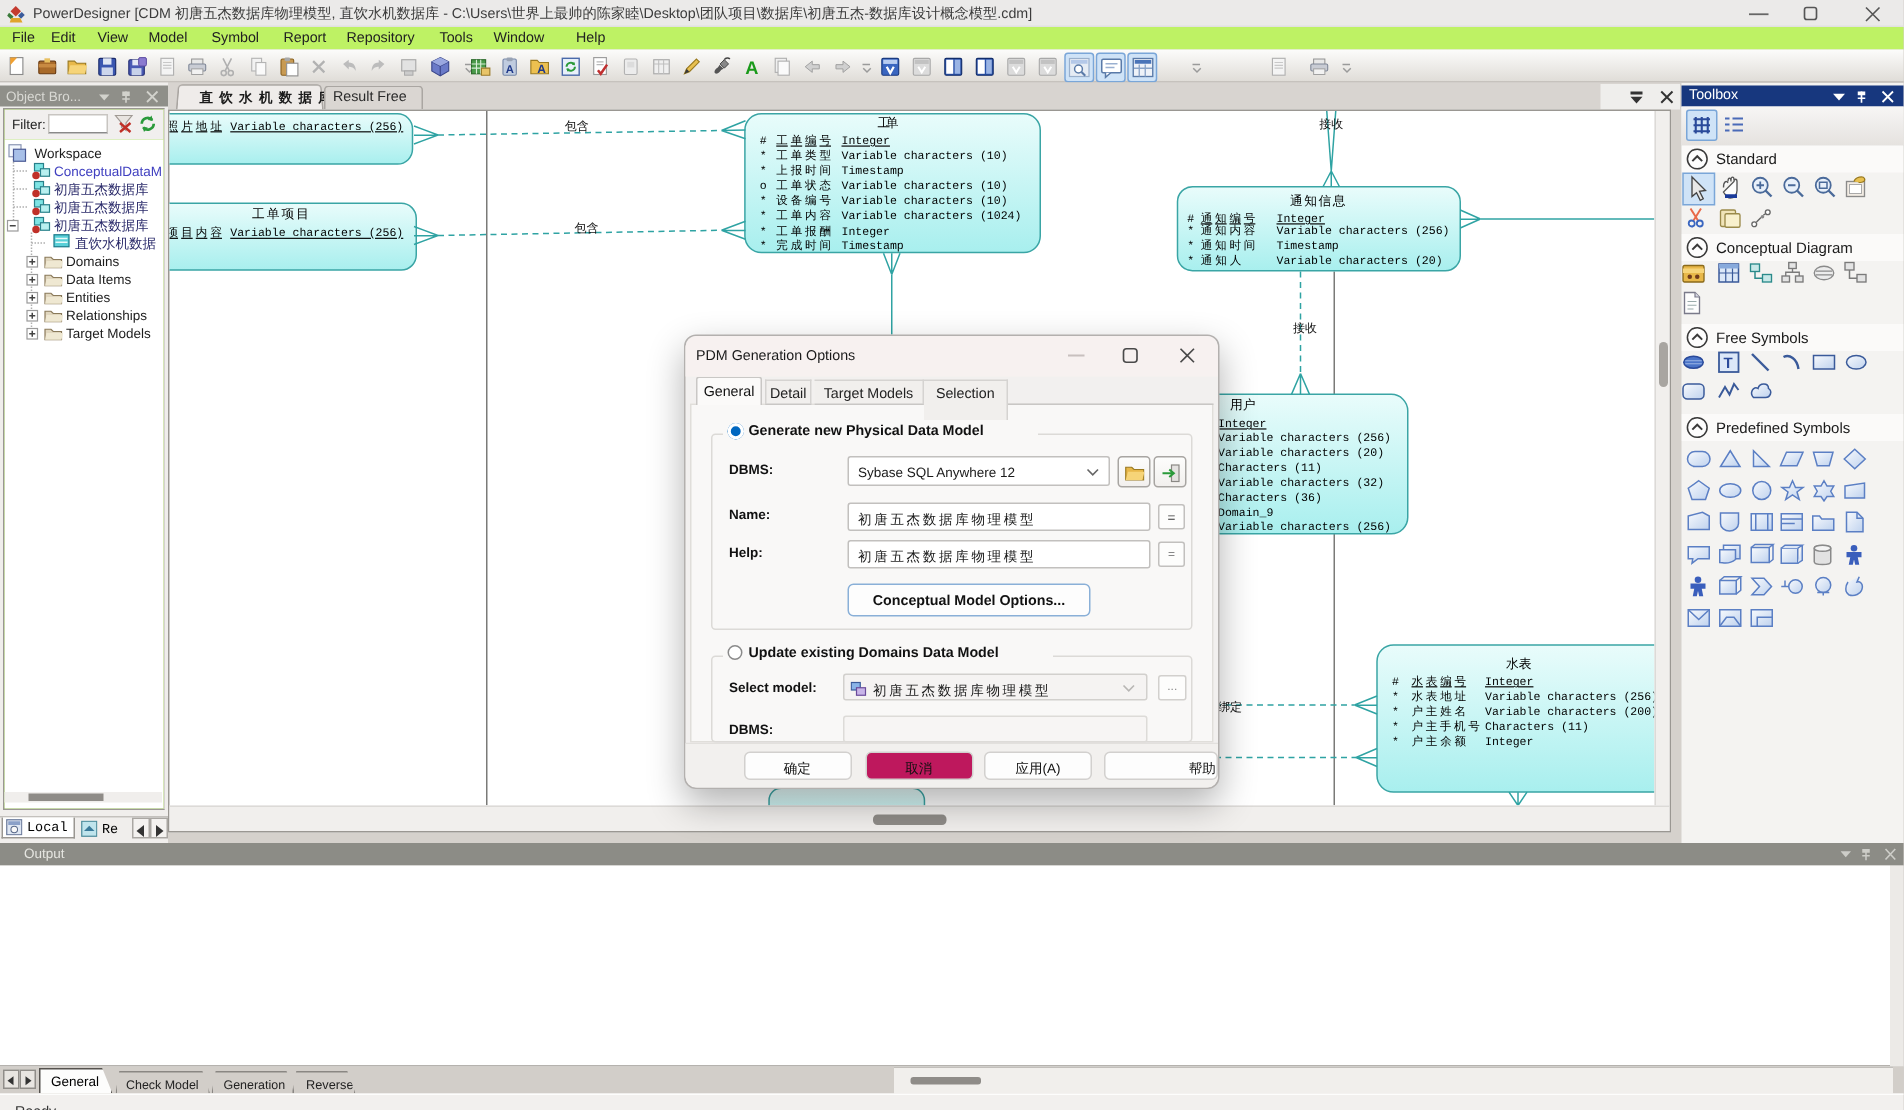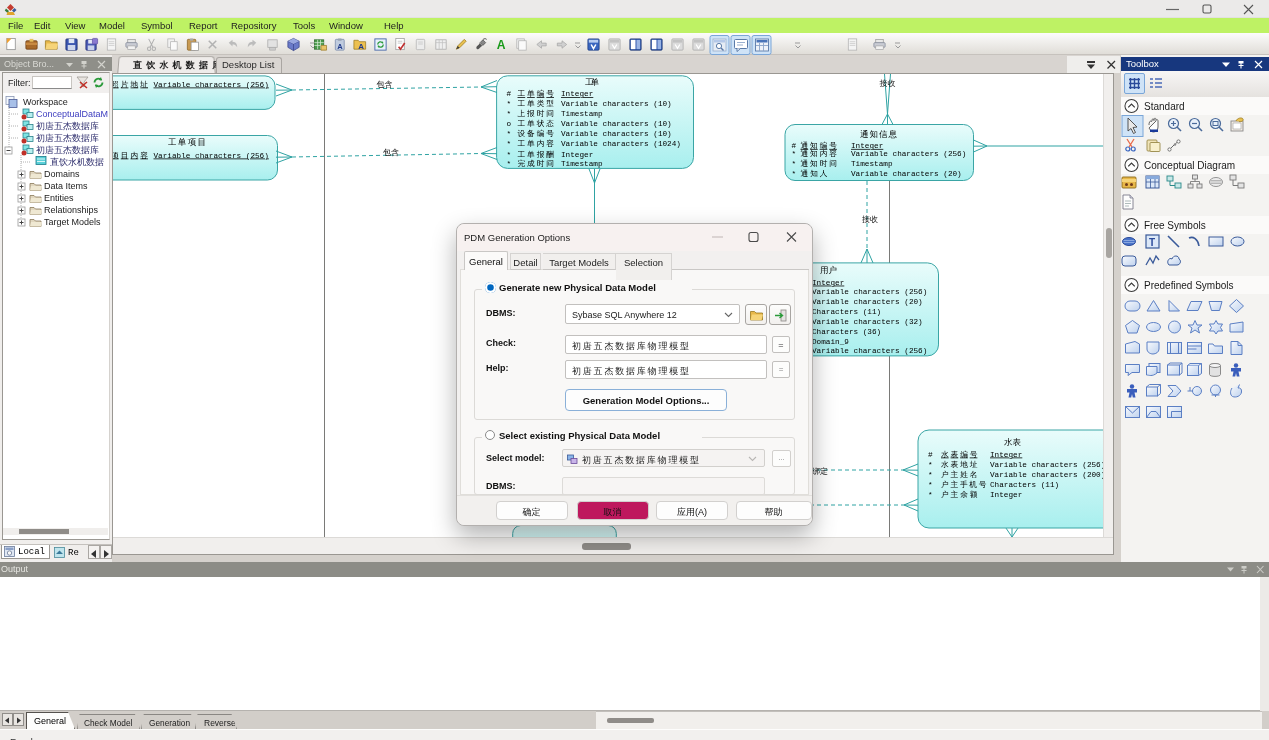--- a/index.html
+++ b/index.html
@@ -12,34 +12,35 @@
 #objb{position:absolute;left:0;top:55px;width:112px;height:507px;background:#f0eeec}
 .phead{position:absolute;left:0;top:2px;width:112px;height:14px;background:#8f8f89;color:#d9d9d4;font-size:9px;line-height:14px;padding-left:4px}
 #objcontent{position:absolute;left:2px;top:17px;width:108px;height:468px;background:#84cc16;border:1px solid #9a9792;border-right-color:#d5d2ce}
 #filterrow{position:absolute;left:0;top:0;width:106px;height:20px;background:#f1efee;font-size:9px;color:#222}
 #tree{position:absolute;left:0;top:20px;width:106px;height:446px;background:#fff;font-size:9px;color:#1c1c1c;overflow:hidden}
 .trow{position:absolute;left:0;width:140px;height:12px;line-height:12px;white-space:nowrap}
 #tabrow{position:absolute;left:112px;top:55px;width:1008px;height:18px;background:#d8d4d0}
 #canvaswrap{position:absolute;left:112px;top:73px;width:1002px;height:482px;background:#fff;border:1px solid #9a9792}
 #toolbox{position:absolute;left:1121px;top:55px;width:148px;height:507px;background:#f4f3f1}
 #output{position:absolute;left:0;top:562px;width:1269px;height:167px;background:#d2cec9}
-#outhead{position:absolute;left:0;top:0;width:1269px;height:15px;background:#8c8c86;color:#e6e6e1;font-size:9px;line-height:15px;padding-left:1px}
+#outhead{position:absolute;left:0;top:0;width:1269px;height:15px;background:#8c8c86;color:#e6e6e1;font-size:9px;line-height:15px;padding-left:16px}
 #outbody{position:absolute;left:0;top:15px;width:1260px;height:134px;background:#fff;border-bottom:1px solid #b5b2ae}
 #statusbar{position:absolute;left:0;top:729px;width:1269px;height:11px;background:#f2f0ee;border-top:1px solid #fdfdfc}
 #dialog{position:absolute;left:456px;top:223px;width:357px;height:303px;background:#f2f0ef;border:1px solid #b3b0ae;border-radius:8px;box-shadow:0 10px 24px rgba(0,0,0,.3)}
 svg{display:block}
 </style></head>
 <body>
 <div id="titlebar">
  <svg class="abs" style="left:4px;top:3px" width="13" height="13" viewBox="0 0 13 13">
   <path d="M6.5 1 L10 4.5 L6.5 8 L3 4.5 Z" fill="#c43b2f"></path>
   <path d="M2 5.5 L5 8 L3.5 10 L0.8 7.5 Z" fill="#3a7a3a"></path>
   <path d="M10.5 5 L12.5 7 L10 9.5 L8 7.5 Z" fill="#3a5a9a"></path>
   <path d="M3.5 9 L9.5 9 L11 12 L2.5 12 Z" fill="#e0a42c"></path>
  </svg>
+ <div class="ttl">PowerDesigner [CDM 初唐五杰数据库物理模型, 直饮水机数据库 - C:\Users\世界上最帅的陈家睦\Desktop\团队项目\数据库\初唐五杰-数据库设计概念模型.cdm]</div>
  <svg class="abs" style="left:1160px;top:0" width="100" height="18" viewBox="0 0 100 18">
   <path d="M6 9.5 H19" stroke="#666" stroke-width="1.2"></path>
   <rect x="43" y="5" width="8" height="8" fill="none" stroke="#555" stroke-width="1.1" rx="1.5"></rect>
   <path d="M84 5 L93 14 M93 5 L84 14" stroke="#555" stroke-width="1.1"></path>
  </svg>
 </div>
 <div id="menubar">
  <span style="left:8px">File</span>
     <span style="left:34px">Edit</span>
     <span style="left:65px">View</span>
@@ -379,21 +380,21 @@
         <svg width="10" height="12" style="display:block;margin:3px auto 0" viewBox="0 0 10 12">
           <path d="M3 1 L8 5 L3 9 Z" fill="#333"></path>
         </svg>
       </div>
  </div>
 </div>
 <div id="tabrow">
  <div class="abs" style="left:6px;top:1px;width:97px;height:17px;background:#efecea;border:1px solid #a9a5a1;border-bottom:none;border-radius:3px 3px 0 0;transform:perspective(20px) rotateX(2deg)"></div>
  <div class="abs" style="left:21px;top:4px;font-size:9px;font-weight:bold;color:#1a1a1a;letter-spacing:4.2px">直饮水机数据库</div>
  <div class="abs" style="left:104px;top:2px;width:66px;height:16px;background:#dad6d2;border:1px solid #aaa6a2;border-bottom:none;border-radius:3px 3px 0 0"></div>
- <div class="abs" style="left:110px;top:4px;font-size:9.5px;color:#2a2a2a">Desktop List</div>
+ <div class="abs" style="left:110px;top:4px;font-size:9.5px;color:#2a2a2a">Result Free</div>
  <div class="abs" style="left:955px;top:1px;width:53px;height:17px;background:#efeeec"></div>
  <svg class="abs" style="left:974px;top:5px" width="32" height="10" viewBox="0 0 32 10">
   <rect x="1" y="1" width="8" height="2" fill="#333"></rect>
   <path d="M1 4.5 L9 4.5 L5 9 Z" fill="#333"></path>
   <path d="M21.5 1 L29 8.5 M29 1 L21.5 8.5" stroke="#333" stroke-width="1.3"></path>
  </svg>
 </div>
 <div id="canvaswrap">
 <svg class="abs" style="left:0;top:0" width="990" height="463" viewBox="113 74 990 463">
  <defs>
@@ -900,47 +901,47 @@
         <path d="M0.5 1.5 L4.5 1.5 L6 3 L12.5 3 L12.5 10 L0.5 10 Z" fill="#e8b84a" stroke="#9a7a20" stroke-width=".8"></path>
         <path d="M2 4.5 L13 4.5 L11.5 10 L0.5 10 Z" fill="#f6d478"></path>
       </svg>
  </div>
  <div class="abs" style="left:312px;top:80px;width:22px;height:21px;background:linear-gradient(#fdfdfc,#f2f0ee);border:1px solid #a8a5a2;border-radius:3px">
   <svg class="abs" style="left:4px;top:4px" width="13" height="13" viewBox="0 0 13 13">
         <rect x="7" y="1" width="5" height="11" fill="#e4e2e0" stroke="#8a8884" stroke-width=".8"></rect>
         <path d="M1 6.5 h7 M5.5 4 L8.5 6.5 L5.5 9" fill="none" stroke="#2a9a3a" stroke-width="1.4"></path>
       </svg>
  </div>
- <div class="abs" style="left:29px;top:114px;font-size:9px;font-weight:bold;color:#111">Check:</div>
+ <div class="abs" style="left:29px;top:114px;font-size:9px;font-weight:bold;color:#111">Name:</div>
  <div class="abs" style="left:108px;top:111px;width:202px;height:19px;background:#fff;border:1px solid #c2c0be;border-radius:2px">
   <span class="abs" style="left:6px;top:4px;font-size:9px;color:#1a1a1a;letter-spacing:1.8px">初唐五杰数据库物理模型</span>
  </div>
  <div class="abs" style="left:315px;top:112px;width:18px;height:17px;background:#fdfdfc;border:1px solid #c2c0be;border-radius:2px;font-size:9px;text-align:center;line-height:16px;color:#333">=</div>
  <div class="abs" style="left:29px;top:139px;font-size:9px;font-weight:bold;color:#111">Help:</div>
  <div class="abs" style="left:108px;top:136px;width:202px;height:19px;background:#fff;border:1px solid #c2c0be;border-radius:2px">
   <span class="abs" style="left:6px;top:4px;font-size:9px;color:#1a1a1a;letter-spacing:1.8px">初唐五杰数据库物理模型</span>
  </div>
  <div class="abs" style="left:315px;top:137px;width:18px;height:17px;background:#fdfdfc;border:1px solid #c2c0be;border-radius:2px;font-size:8px;text-align:center;line-height:16px;color:#888">=</div>
- <div class="abs" style="left:108px;top:165px;width:162px;height:22px;background:#fdfdfd;border:1px solid #8ab0d8;border-radius:4px;font-size:9.5px;font-weight:bold;color:#111;text-align:center;padding-top:5px">Generation Model Options...</div>
+ <div class="abs" style="left:108px;top:165px;width:162px;height:22px;background:#fdfdfd;border:1px solid #8ab0d8;border-radius:4px;font-size:9.5px;font-weight:bold;color:#111;text-align:center;padding-top:5px">Conceptual Model Options...</div>
  <div class="abs" style="left:17px;top:213px;width:321px;height:58px;border:1px solid #dcdad7;border-radius:3px"></div>
  <div class="abs" style="left:25px;top:204px;width:220px;height:14px;background:#f9f8f7"></div>
  <div class="abs" style="left:28px;top:206px;width:10px;height:10px;border-radius:50%;background:#fff;border:1px solid #8a8a8a"></div>
- <div class="abs" style="left:42px;top:206px;font-size:9.5px;font-weight:bold;color:#111">Select existing Physical Data Model</div>
+ <div class="abs" style="left:42px;top:206px;font-size:9.5px;font-weight:bold;color:#111">Update existing Domains Data Model</div>
  <div class="abs" style="left:29px;top:229px;font-size:9px;font-weight:bold;color:#111">Select model:</div>
  <div class="abs" style="left:105px;top:225px;width:203px;height:18px;background:#f5f3f2;border:1px solid #d2d0cd;border-radius:2px">
   <svg class="abs" style="left:4px;top:3.5px" width="11" height="11" viewBox="0 0 11 11">
         <rect x="0.5" y="1" width="6" height="5" fill="#8ab4e8" stroke="#3a5a9a" stroke-width=".8"></rect>
         <rect x="4" y="4.5" width="6" height="5" fill="#c8b4e8" stroke="#6a4a9a" stroke-width=".8"></rect>
       </svg>
   <span class="abs" style="left:19px;top:3.5px;font-size:9px;color:#1a1a1a;letter-spacing:1.8px">初唐五杰数据库物理模型</span>
   <svg class="abs" style="right:7px;top:6px" width="9" height="6" viewBox="0 0 9 6">
         <path d="M1 1 L4.5 4.5 L8 1" fill="none" stroke="#b8b6b4" stroke-width="1.1"></path>
       </svg>
  </div>
  <div class="abs" style="left:315px;top:226px;width:19px;height:17px;background:#fdfdfc;border:1px solid #d2d0cd;border-radius:2px;font-size:8px;text-align:center;line-height:14px;color:#888">...</div>
  <div class="abs" style="left:29px;top:257px;font-size:9px;font-weight:bold;color:#111">DBMS:</div>
  <div class="abs" style="left:105px;top:253px;width:203px;height:18px;background:#f7f5f4;border:1px solid #dddbd8;border-radius:2px"></div>
  <div class="abs" style="left:0;top:271px;width:355px;height:30px;background:#f2f0ee;border-top:1px solid #e2e0dd;border-radius:0 0 8px 8px"></div>
  <div class="abs" style="left:38.5px;top:277px;width:72px;height:19px;background:#fdfdfd;border:1px solid #d2d0ce;border-radius:4px;font-size:9px;color:#111;text-align:center;padding-top:4px">确定</div>
  <div class="abs" style="left:119.5px;top:277px;width:72px;height:19px;background:#be185d;border:1px solid #d2d0ce;border-radius:4px;font-size:9px;color:#111;text-align:center;padding-top:4px">取消</div>
  <div class="abs" style="left:199px;top:277px;width:72px;height:19px;background:#fdfdfd;border:1px solid #d2d0ce;border-radius:4px;font-size:9px;color:#111;text-align:center;padding-top:4px">应用(A)</div>
- <div class="abs" style="left:278.5px;top:277px;width:76px;height:19px;background:#fdfdfd;border:1px solid #d2d0ce;border-radius:4px;font-size:9px;color:#111;text-align:center;padding-top:4px">帮助</div>
+ <div class="abs" style="left:278.5px;top:277px;width:76px;height:19px;background:#fdfdfd;border:1px solid #d2d0ce;border-radius:4px;font-size:9px;color:#111;text-align:right;padding-top:4px">帮助</div>
 </div>
 
 </body></html>

